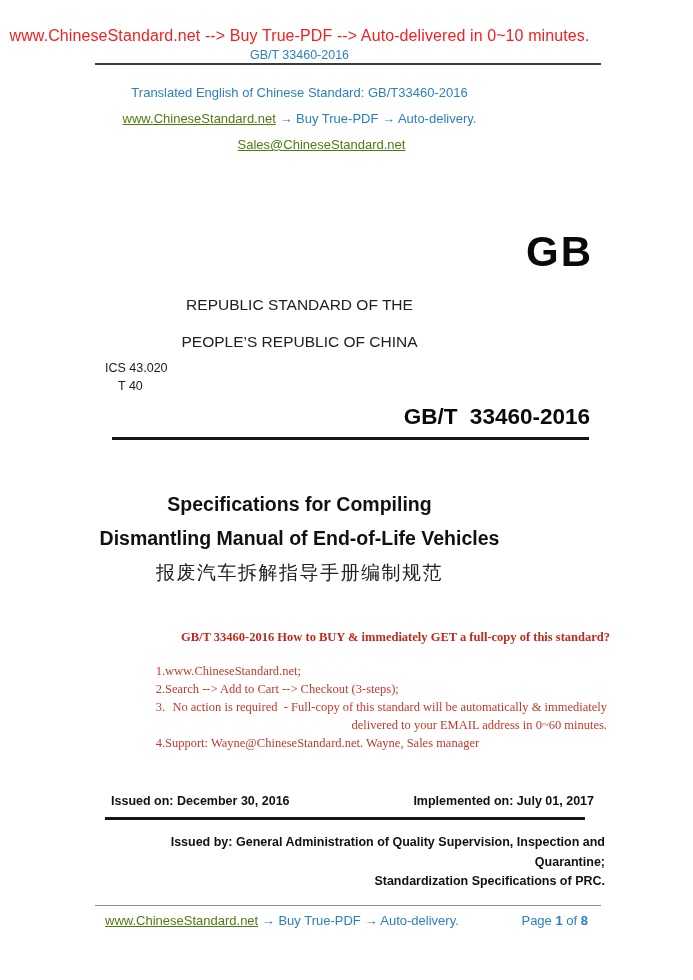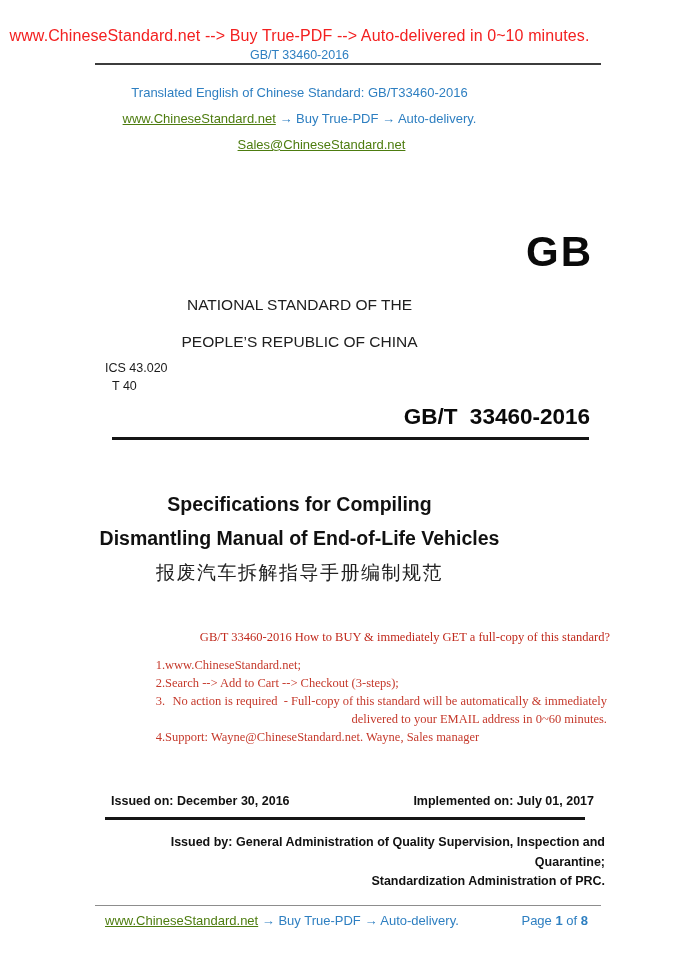--- a/index.html
+++ b/index.html
@@ -26,39 +26,39 @@
   .t2 { top: 111px; }
   .t3 { top: 137px; padding-left: 22px; }
   .link { text-decoration: underline; cursor: pointer; color: #4d7c0f; }
 
   
   .gb-logo { top: 231px; right: 100px; font-size: 42px; font-weight: bold; letter-spacing: 2px; color: #0a0a0a; line-height: 1; }
   .national { font-size: 15.5px; color: #202020; }
   .n1 { top: 296px; }
   .n2 { top: 333px; }
   .ics  { top: 361px; left: 105px; font-size: 12.5px; }
-  .t40  { top: 379px; left: 112px; font-size: 12.5px; }
+  .t40  { top: 379px; left: 118px; font-size: 12.5px; }
   .std-code { top: 404px; right: 103px; font-size: 22.5px; font-weight: bold; white-space: pre; color: #0a0a0a; }
   .rule-mid { top: 437px; left: 112px; width: 477px; height: 3px; background: #151515; }
 
   
   .title { font-size: 19.5px; font-weight: bold; color: #111; }
   .title-l1 { top: 493px; }
   .title-l2 { top: 527px; }
   .title-cn { top: 560px; font-size: 19px; font-weight: normal; letter-spacing: 1.5px; color: #222; }
 
   
   .buybox {
     top: 628px; left: 135px; width: 475px;
     font-family: "Liberation Serif", serif;
     color: #c5392b;
   }
   .bb-heading {
-    font-weight: normal; font-size: 12.5px; line-height: 18px;
-    white-space: nowrap; margin-bottom: 10px; color: #c02a1d;
+    font-weight: bold; font-size: 12.5px; line-height: 18px;
+    white-space: nowrap; margin-bottom: 16px; color: #c02a1d;
   }
   .bb-item { display: flex; padding-left: 15px; font-size: 12.5px; line-height: 18px; }
   .bb-num { flex: none; width: 15px; }
   .bb-txt { max-width: 442px; white-space: pre-wrap; }
 
   
   .issued-row {
     top: 794px; left: 105px; width: 483px;
     display: flex; justify-content: space-between;
     font-size: 12.5px; font-weight: bold; color: #111; padding-left: 6px;
@@ -84,21 +84,21 @@
 
   <div class="abs center promo">www.ChineseStandard.net --&gt; Buy True-PDF --&gt; Auto-delivered in 0~10 minutes.</div>
   <div class="abs center doccode-top">GB/T 33460-2016</div>
   <div class="abs rule rule-header"></div>
 
   <div class="abs center blue-line t1">Translated English of Chinese Standard: GB/T33460-2016</div>
   <div class="abs center blue-line t2"><span class="link">www.ChineseStandard.net</span><span> → Buy True-PDF → Auto-delivery.</span></div>
   <div class="abs center blue-line t3"><span class="link">Sales@ChineseStandard.net</span></div>
 
   <div class="abs gb-logo">GB</div>
-  <div class="abs center national n1">NATIONAL STANDARD OF THE</div>
+  <div class="abs center national n1">REPUBLIC STANDARD OF THE</div>
   <div class="abs center national n2">PEOPLE’S REPUBLIC OF CHINA</div>
   <div class="abs ics">ICS 43.020</div>
   <div class="abs t40">T 40</div>
   <div class="abs std-code">GB/T  33460-2016</div>
   <div class="abs rule rule-mid"></div>
 
   <div class="abs center title title-l1">Specifications for Compiling</div>
   <div class="abs center title title-l2">Dismantling Manual of End-of-Life Vehicles</div>
   <div class="abs center title-cn">报废汽车拆解指导手册编制规范</div>
 
@@ -123,21 +123,21 @@
   </div>
 
   <div class="abs issued-row">
     <span>Issued on: December 30, 2016</span>
     <span>Implemented on: July 01, 2017</span>
   </div>
   <div class="abs rule rule-issued"></div>
   <div class="abs issued-by">
     <div>Issued by: General Administration of Quality Supervision, Inspection and</div>
     <div class="ind1">Quarantine;</div>
-    <div class="ind2">Standardization Administration of PRC.</div>
+    <div class="ind2">Standardization Specifications of PRC.</div>
   </div>
 
   <div class="abs rule rule-footer"></div>
   <div class="abs footer">
     <span><span class="link">www.ChineseStandard.net</span><span> → Buy True-PDF → Auto-delivery.</span></span>
     <span><span>Page </span><b>1</b><span> of </span><b>8</b></span>
   </div>
 
 </div>
 

